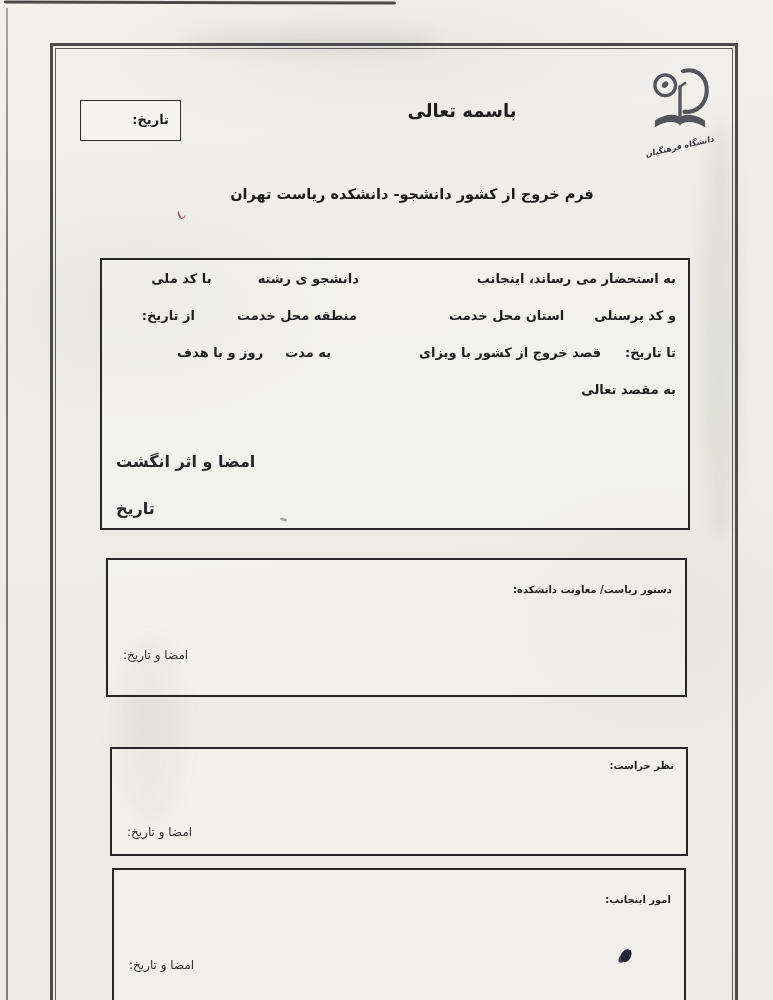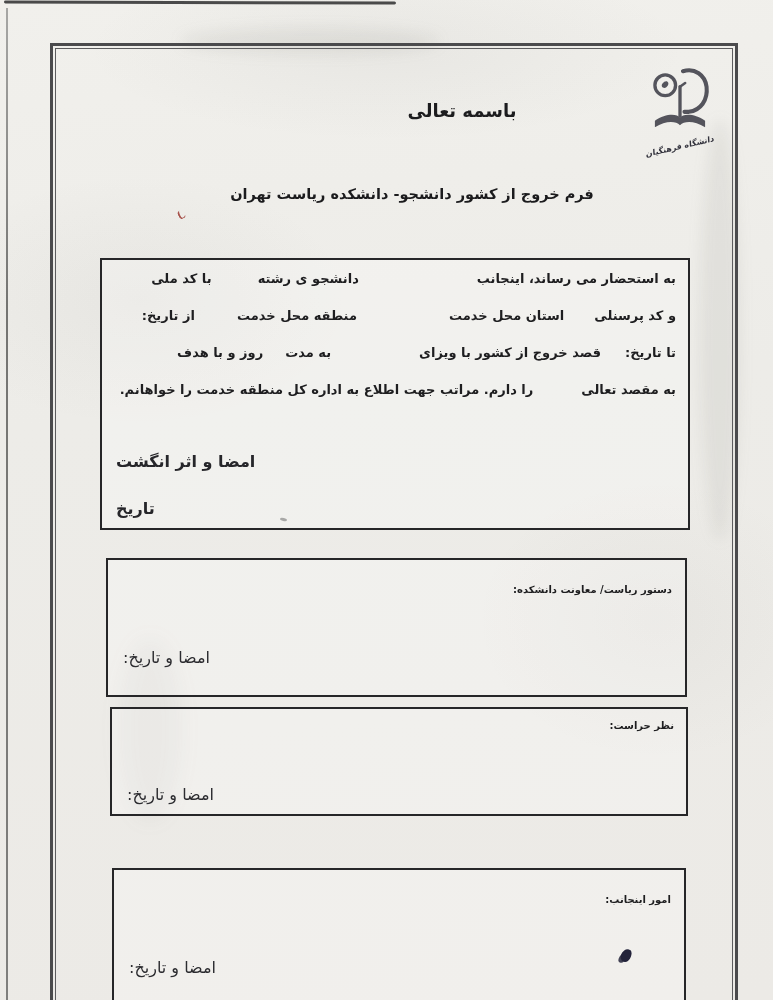--- a/index.html
+++ b/index.html
@@ -43,28 +43,28 @@
     border:1.6px solid #2f2f31;box-sizing:border-box;background:rgba(255,255,255,0.35);}
   .date-box span{position:absolute;right:11px;top:11px;font-size:13px;font-weight:bold;color:#1d1d1f;direction:rtl;}
   .doc-title{position:absolute;left:112px;top:186px;width:600px;text-align:center;
     font-size:14.5px;font-weight:bold;color:#1b1b1d;direction:rtl;}
   .red-speck{position:absolute;left:178px;top:210px;width:5px;height:8px;
     border-left:2px solid #9c3a32;border-bottom:1px solid #9c3a32;border-radius:60%;transform:rotate(-25deg);opacity:.85;}
   
   .box{position:absolute;box-sizing:border-box;border:2.4px solid #262628;background:rgba(255,255,255,0.25);}
   .box1{left:100px;top:258px;width:590px;height:272px;}
   .box2{left:106px;top:558px;width:581px;height:139px;border-width:2.2px;}
-  .box3{left:110px;top:707px;width:578px;height:109px;border-width:2.2px;}
+  .box3{left:110px;top:747px;width:578px;height:109px;border-width:2.2px;}
   .box4{left:112px;top:868px;width:574px;height:152px;border-width:2.2px;}
   .frow{position:absolute;left:0;right:0;padding:0 12px;display:flex;direction:rtl;
     align-items:baseline;white-space:nowrap;font-size:13px;font-weight:bold;color:#1e1e20;}
   .gap{display:inline-block;height:2px;flex:0 0 auto;}
   .sig1{position:absolute;left:14px;font-size:16px;font-weight:600;color:#26262a;direction:rtl;white-space:nowrap;}
   .sec-header{position:absolute;font-size:10px;font-weight:bold;color:#1d1d1f;direction:rtl;white-space:nowrap;}
-  .sec-sig{position:absolute;font-size:16px;font-weight:400;color:#2c2c30;direction:rtl;white-space:nowrap;}
+  .sec-sig{position:absolute;font-size:12px;font-weight:400;color:#2c2c30;direction:rtl;white-space:nowrap;}
   
   .ink-blot{position:absolute;left:621px;top:949px;width:10px;height:13px;background:#23233a;
     border-radius:65% 40% 55% 45%;transform:rotate(18deg);
     box-shadow:-3px 4px 0 -2px rgba(35,35,58,.85), 1px -2px 0 -2px rgba(35,35,58,.6);}
   .pencil-dot{position:absolute;left:280px;top:518px;width:7px;height:3px;background:rgba(80,80,80,.45);
     border-radius:50%;transform:rotate(12deg);}
 </style>
 </head>
 <body>
 
@@ -89,20 +89,23 @@
         <path d="M42 28 l7 -5" stroke-width="3.5"></path>
       </g>
       <path d="M18 24 c5 -7 11 -2 7 3 c-3 5 -10 2 -7 -3 z" fill="#54545c"></path>
       <path d="M8 74 C22 64 38 64 42 70 C46 64 62 64 76 74 L76 83 C62 74 48 74 42 80 C36 74 22 74 8 83 Z" fill="#54545c"></path>
     </svg>
     <div class="logo-caption" lang="fa">دانشگاه فرهنگیان</div>
   </div>
 
   <div class="basmala" lang="fa">باسمه تعالی</div>
 
+  <div class="date-box">
+    <span lang="fa">تاریخ:</span>
+  </div>
 
   <div class="doc-title" lang="fa">فرم خروج از کشور دانشجو- دانشکده ریاست تهران</div>
   <div class="red-speck"></div>
 
   <div class="box box1">
     <div class="frow" style="top:11px">
       <span lang="fa">به استحضار می رساند، اینجانب</span>
       <span class="gap" style="width:118px"></span>
       <span lang="fa">دانشجو ی رشته</span>
       <span class="gap" style="width:46px"></span>
@@ -122,21 +125,20 @@
       <span class="gap" style="width:24px"></span>
       <span lang="fa">قصد خروج از کشور با ویزای</span>
       <span class="gap" style="width:88px"></span>
       <span lang="fa">به مدت</span>
       <span class="gap" style="width:22px"></span>
       <span lang="fa">روز و با هدف</span>
     </div>
     <div class="frow" style="top:122px">
       <span lang="fa">به مقصد تعالی</span>
       <span class="gap" style="width:48px"></span>
-      <span lang="fa">را دارم. مراتب جهت اطلاع به اداره کل منطقه خدمت را خواهانم.</span>
     </div>
     <div class="sig1" style="top:192px" lang="fa">امضا و اثر انگشت</div>
     <div class="sig1" style="top:239px" lang="fa">تاریخ</div>
     <div class="pencil-dot" style="top:258px;left:178px"></div>
   </div>
 
   <div class="box box2">
     <div class="sec-header" style="top:24px;right:13px" lang="fa">دستور ریاست/ معاونت دانشکده:</div>
     <div class="sec-sig" style="top:88px;left:15px" lang="fa">امضا و تاریخ:</div>
   </div>

